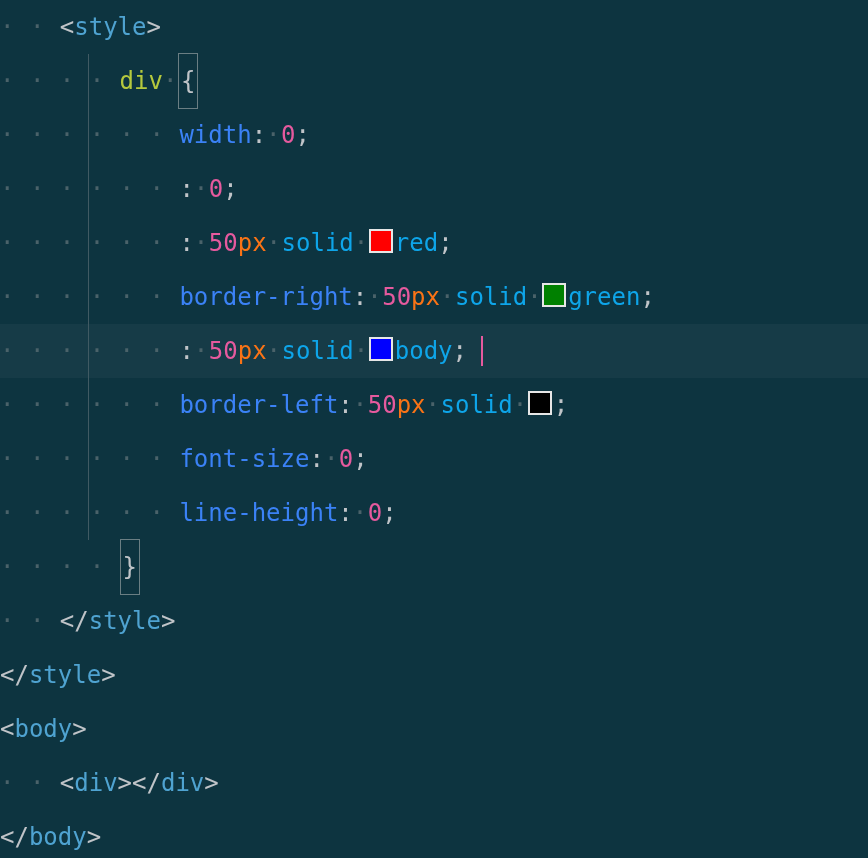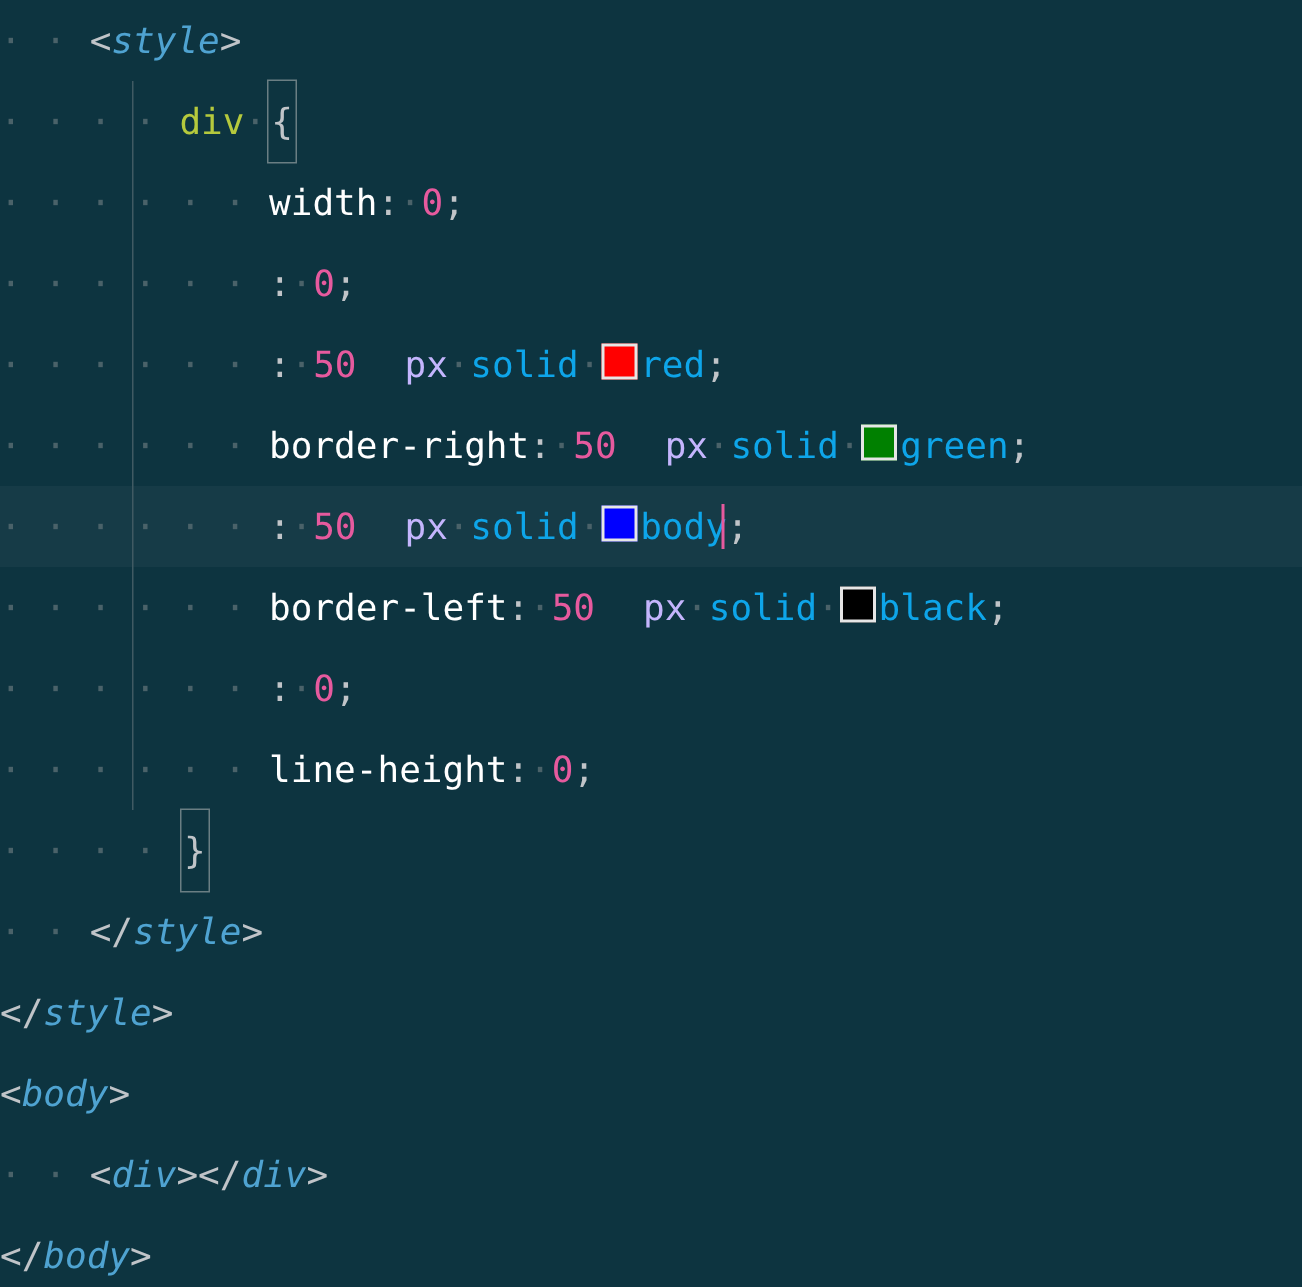--- a/index.html
+++ b/index.html
@@ -31,31 +31,31 @@
     color: #4a6269;
     letter-spacing: 0.5px;
   }
   .indent-guide {
     position: absolute;
     top: 0;
     bottom: 0;
     width: 1px;
     background: #405a63;
   }
-  .tag { color: #4fa3d1; font-style: italic; }
+  .tag { color: #4fa3d1; }
   .punct { color: #c0c4c8; }
   .selector { color: #b5c93d; }
   .brace-box {
     border: 1px solid #6a7e83;
     padding: 0 2px;
     color: #c0c4c8;
   }
-  .prop { color: #ffffff; }
+  .prop { color: #3b82f6; }
   .num { color: #e65a9e; }
-  .unit { color: #c4b5fd; margin-left: 32px; }
+  .unit { color: #f97316; }
   .ident { color: #0ea5e9; }
   .color-swatch {
     display: inline-block;
     width: 20px;
     height: 20px;
     border: 2px solid #e6e6e6;
     margin-right: 2px;
     vertical-align: middle;
     position: relative;
     top: -2px;
@@ -159,27 +159,27 @@
     <span class="ws-dot">· · · · · · </span>
     <span class="prop">border-left</span>
     <span class="punct">:</span>
     <span class="ws-dot">·</span>
     <span class="num">50</span>
     <span class="unit">px</span>
     <span class="ws-dot">·</span>
     <span class="ident">solid</span>
     <span class="ws-dot">·</span>
     <span class="color-swatch" style="background:#000000"></span>
-    <span class="ident">black</span>
-    <span class="punct">;</span>
-  </div>
-
-  <div class="line">
-    <span class="indent-guide" style="left:88px"></span>
-    <span class="ws-dot">· · · · · · </span>
+    <span class="punct">;</span>
+  </div>
+
+  <div class="line">
+    <span class="indent-guide" style="left:88px"></span>
+    <span class="ws-dot">· · · · · · </span>
+    <span class="prop">font-size</span>
     <span class="punct">:</span>
     <span class="ws-dot">·</span>
     <span class="num">0</span>
     <span class="punct">;</span>
   </div>
 
   <div class="line">
     <span class="indent-guide" style="left:88px"></span>
     <span class="ws-dot">· · · · · · </span>
     <span class="prop">line-height</span>

